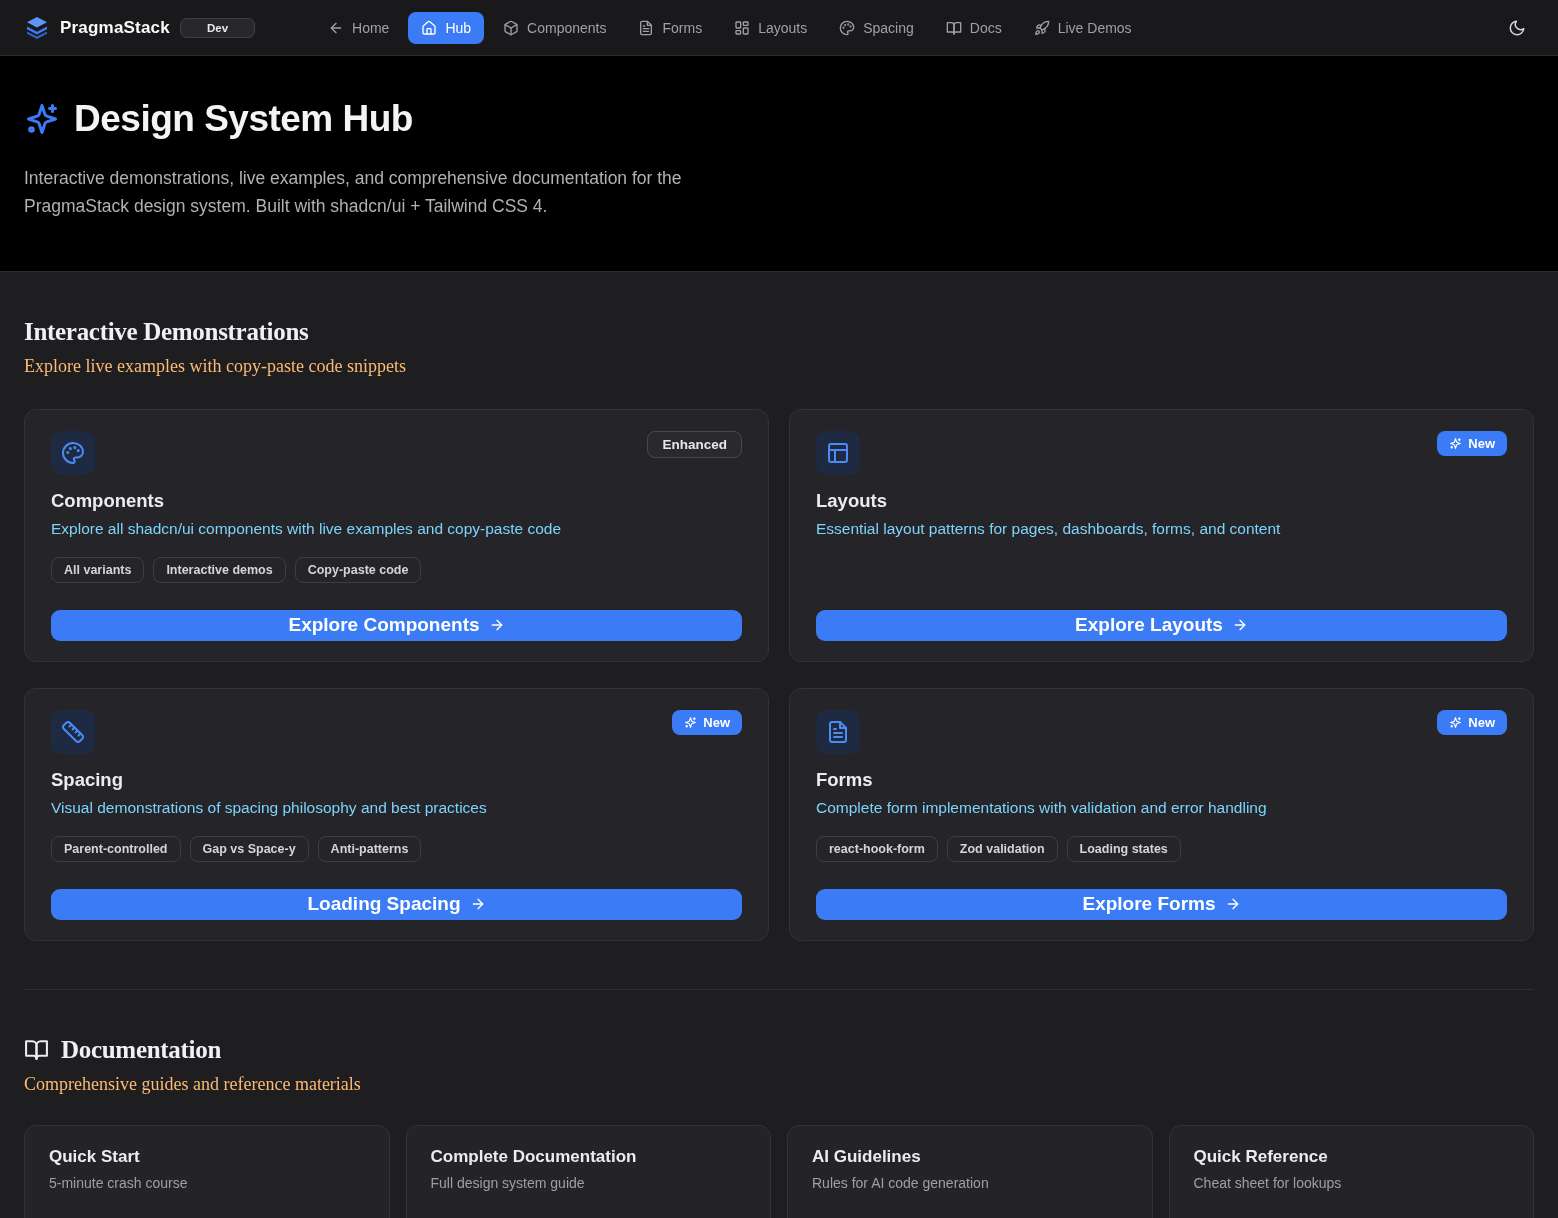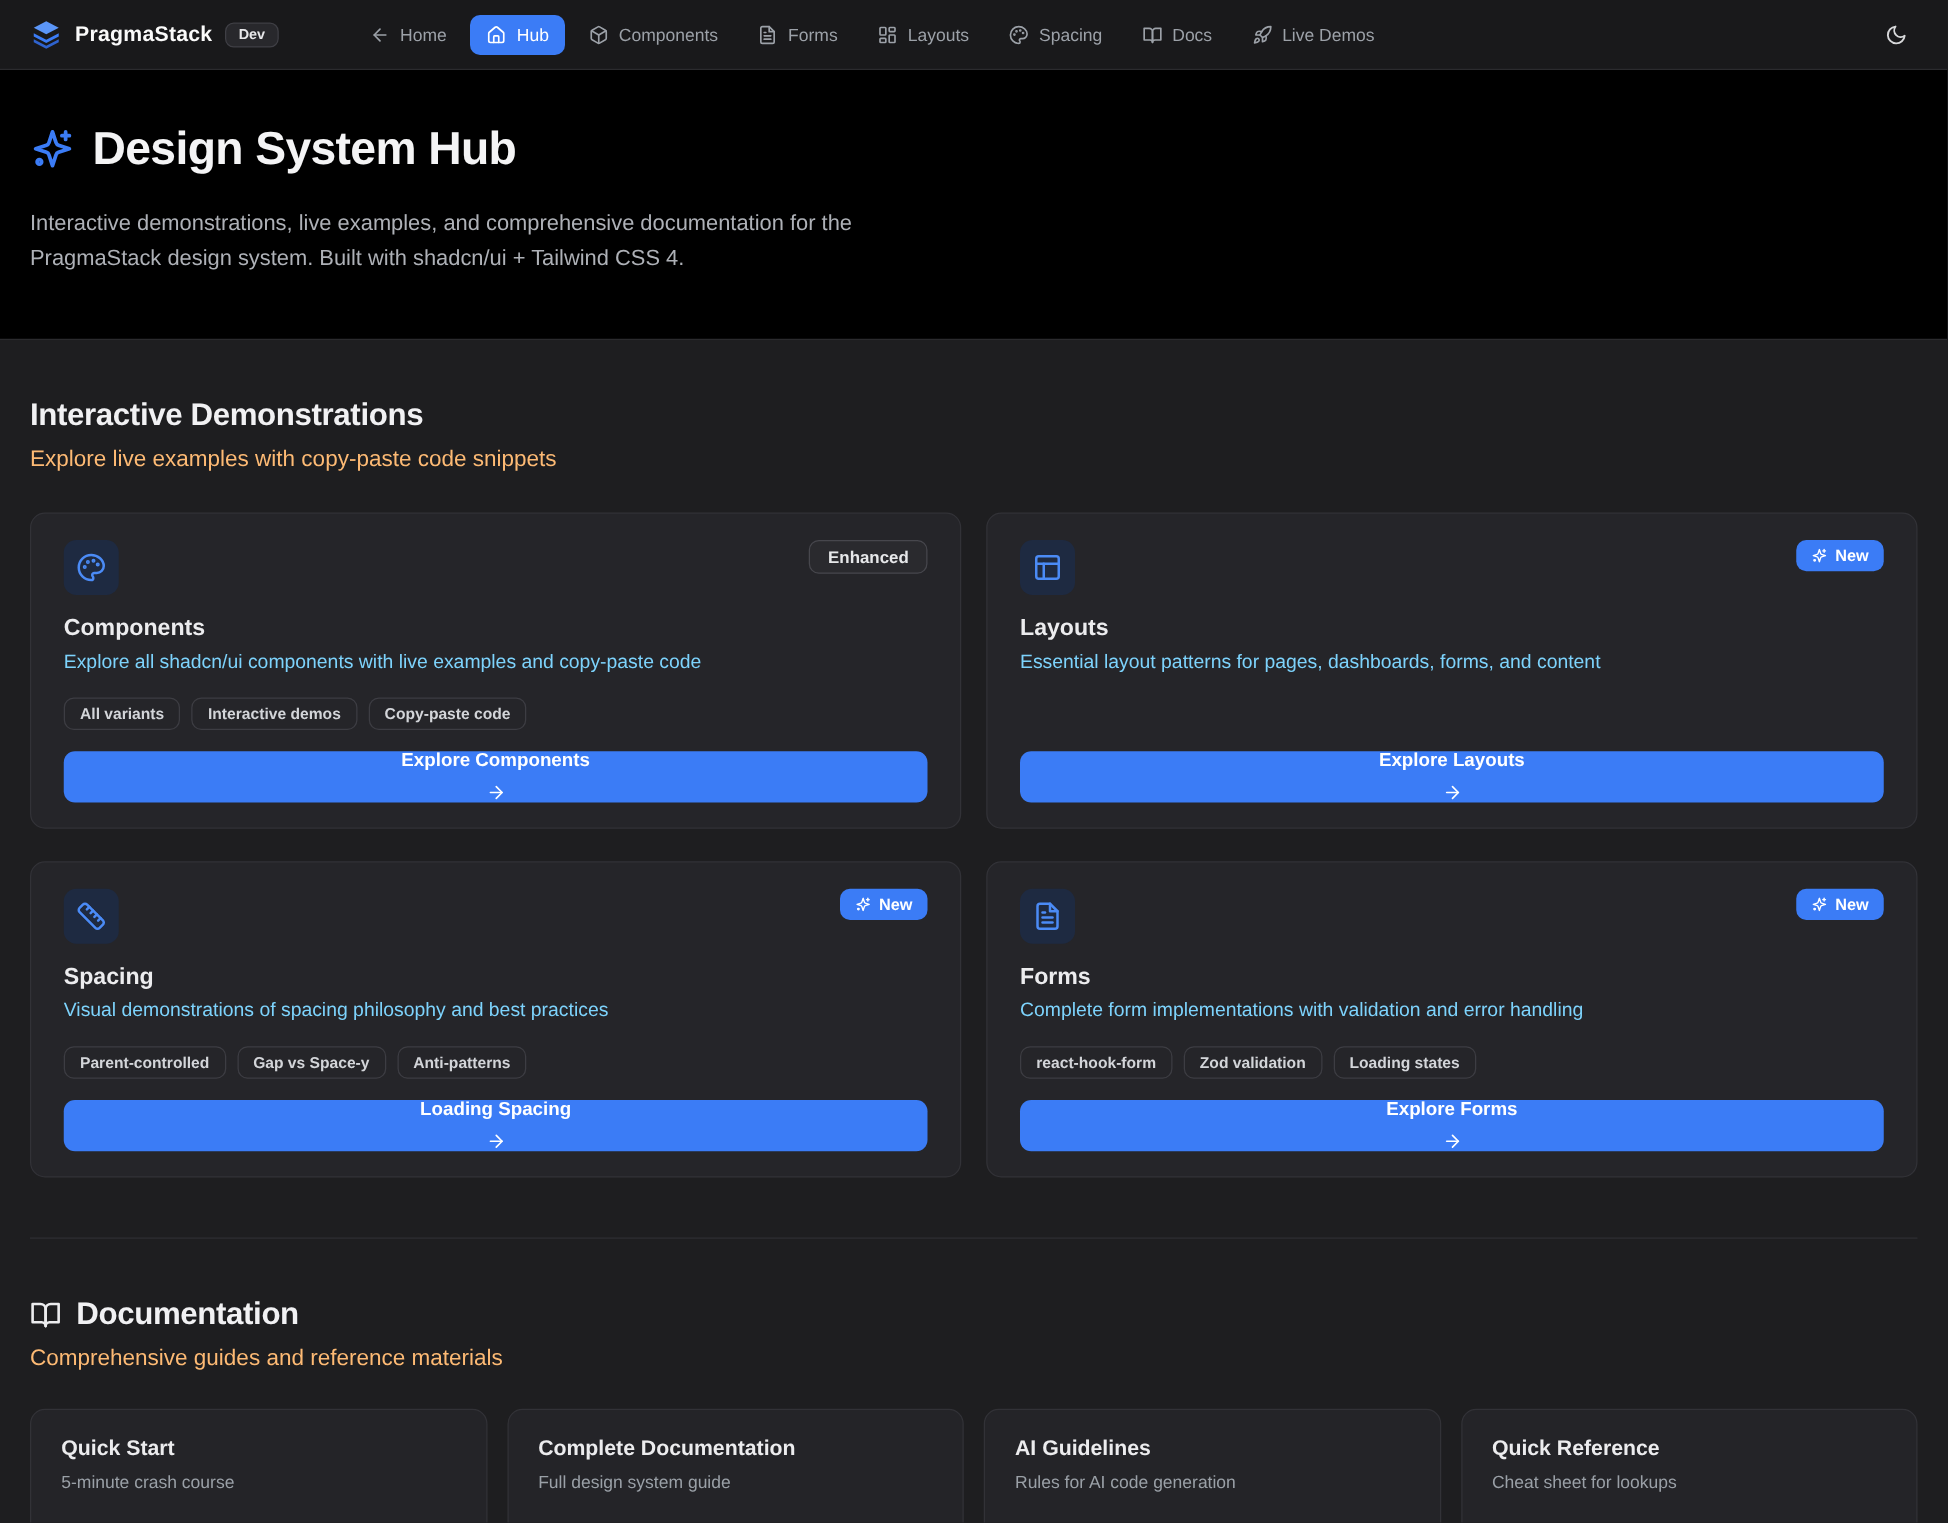--- a/index.html
+++ b/index.html
@@ -14,21 +14,21 @@
   
   .navbar {
     height:56px; background:#19191b; border-bottom:1px solid #2b2b2e;
     display:flex; align-items:center; padding:0 24px;
   }
   .brand { display:flex; align-items:center; gap:10px; }
   .brand-name { font-size:17px; font-weight:bold; color:#fafafa; letter-spacing:.2px; }
   .brand-badge {
     font-size:11.5px; font-weight:bold; color:#e8e8ea;
     border:1px solid #3f3f45; background:#28282c;
-    padding:3px 10px; border-radius:7px;
+    padding:3px 26px; border-radius:7px;
   }
   .nav-items { display:flex; align-items:center; gap:6px; margin-left:60px; }
   .nav-item {
     display:flex; align-items:flex-end; gap:8px;
     padding:8px 13px; border-radius:8px;
     font-size:14px; color:#9ca1a8; cursor:pointer; background:transparent; border:none;
   }
   .nav-item svg { width:16px; height:16px; }
   .nav-item.active { background:#3b7cf6; color:#ffffff; }
   .nav-spacer { flex:1; }
@@ -45,21 +45,21 @@
   }
   .hero-title-row { display:flex; align-items:center; gap:14px; }
   .hero-title-row svg { width:36px; height:36px; color:#3b7cf6; }
   .hero-title { font-size:37px; font-weight:bold; color:#f4f4f5; letter-spacing:-.5px; }
   .hero-desc {
     margin-top:24px; font-size:17.5px; line-height:1.62; color:#aeb1b7; max-width:750px;
   }
 
   
   .main { padding:0 24px; }
-  .section-head { margin-top:46px; }
+  .section-head { margin-top:46px;font-family:Liberation Serif, serif; }
   .section-title-row { display:flex; align-items:center; gap:12px; }
   .section-title-row svg { width:25px; height:25px; color:#ececee; }
   .section-title { font-size:25px; font-weight:bold; color:#f1f1f3; letter-spacing:-.3px; }
   .section-sub { margin-top:10px; font-size:18px; color:#fdba74; }
 
   
   .demo-grid {
     margin-top:32px;
     display:grid; grid-template-columns:1fr 1fr; gap:26px 20px;
   }
@@ -88,24 +88,24 @@
   .badge-solid svg { width:13px; height:13px; }
   .card-title { margin-top:15px; font-size:18.5px; font-weight:bold; color:#ececee; }
   .card-desc { margin-top:8px; font-size:15.5px; color:#7dd3fc; }
   .tag-row { margin-top:19px; display:flex; gap:9px; }
   .tag {
     font-size:12.5px; font-weight:bold; color:#d3d5d9;
     border:1px solid #3d3d43; border-radius:8px; padding:5px 12px;
     background:transparent;
   }
   .explore-btn {
-    margin-top:auto; width:100%; height:41px; border:none; border-radius:9px;
-    background:#3b7cf6; color:#ffffff; font-size:15px; font-weight:bold;
+    margin-top:auto; width:100%; height:31px; border:none; border-radius:9px;
+    background:#3b7cf6; color:#ffffff; font-size:19px; font-weight:bold;
     font-family:inherit; cursor:pointer;
-    display:flex; align-items:center; justify-content:center; gap:9px;flex-direction:column;
+    display:flex; align-items:center; justify-content:center; gap:9px;
   }
   .explore-btn svg { width:16px; height:16px; }
 
   .divider { margin-top:48px; border:none; border-top:1px solid #2e2e32; }
 
   
   .doc-grid {
     margin-top:30px; margin-bottom:20px;
     display:grid; grid-template-columns:repeat(4,1fr); gap:16px;
   }

